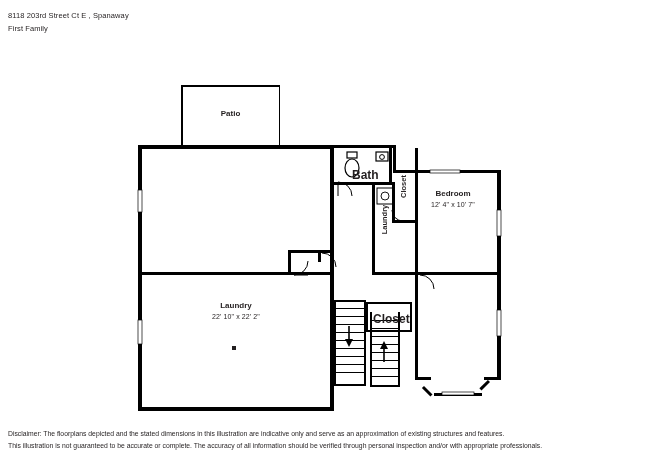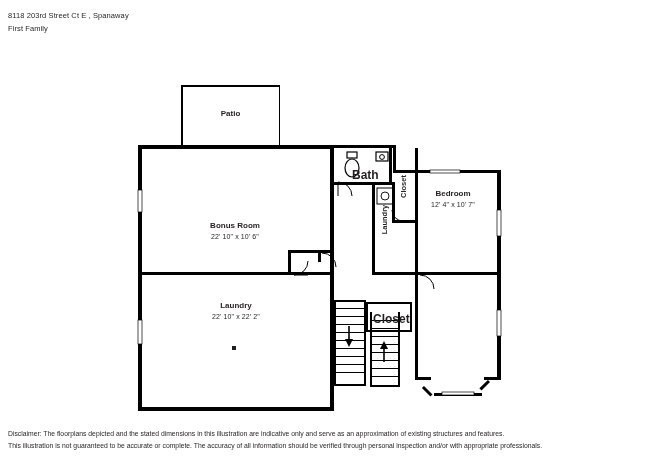--- a/index.html
+++ b/index.html
@@ -254,24 +254,20 @@
       <rect x="497" y="170" width="4" height="26" fill="#ffffff"></rect>
       <rect x="497" y="170" width="4" height="26" fill="none" stroke="#000" stroke-width="0.7"></rect>
       <rect x="497" y="270" width="4" height="26" fill="#ffffff"></rect>
       <rect x="497" y="270" width="4" height="26" fill="none" stroke="#000" stroke-width="0.7"></rect>
       <rect x="430" y="130" width="30" height="3" fill="#ffffff"></rect>
       <rect x="430" y="130" width="30" height="3" fill="none" stroke="#000" stroke-width="0.7"></rect>
       <rect x="442" y="352" width="32" height="3" fill="#ffffff"></rect>
       <rect x="442" y="352" width="32" height="3" fill="none" stroke="#000" stroke-width="0.7"></rect>
     </svg>
 
-    <div class="label" style="left:160px; top:180px; width:150px;">
-      <span>Bonus Room</span>
-      <span class="dim">22' 10" x 10' 6"</span>
-    </div>
 
     <div class="small-lab" style="left:352px; top:128px;">
       <span>Bath</span>
     </div>
 
     <div class="vlabel rot" style="left:392px; top:142px;">
       <span>Closet</span>
     </div>
 
     <div class="label" style="left:398px; top:142px; width:110px;margin-top:6px;">

